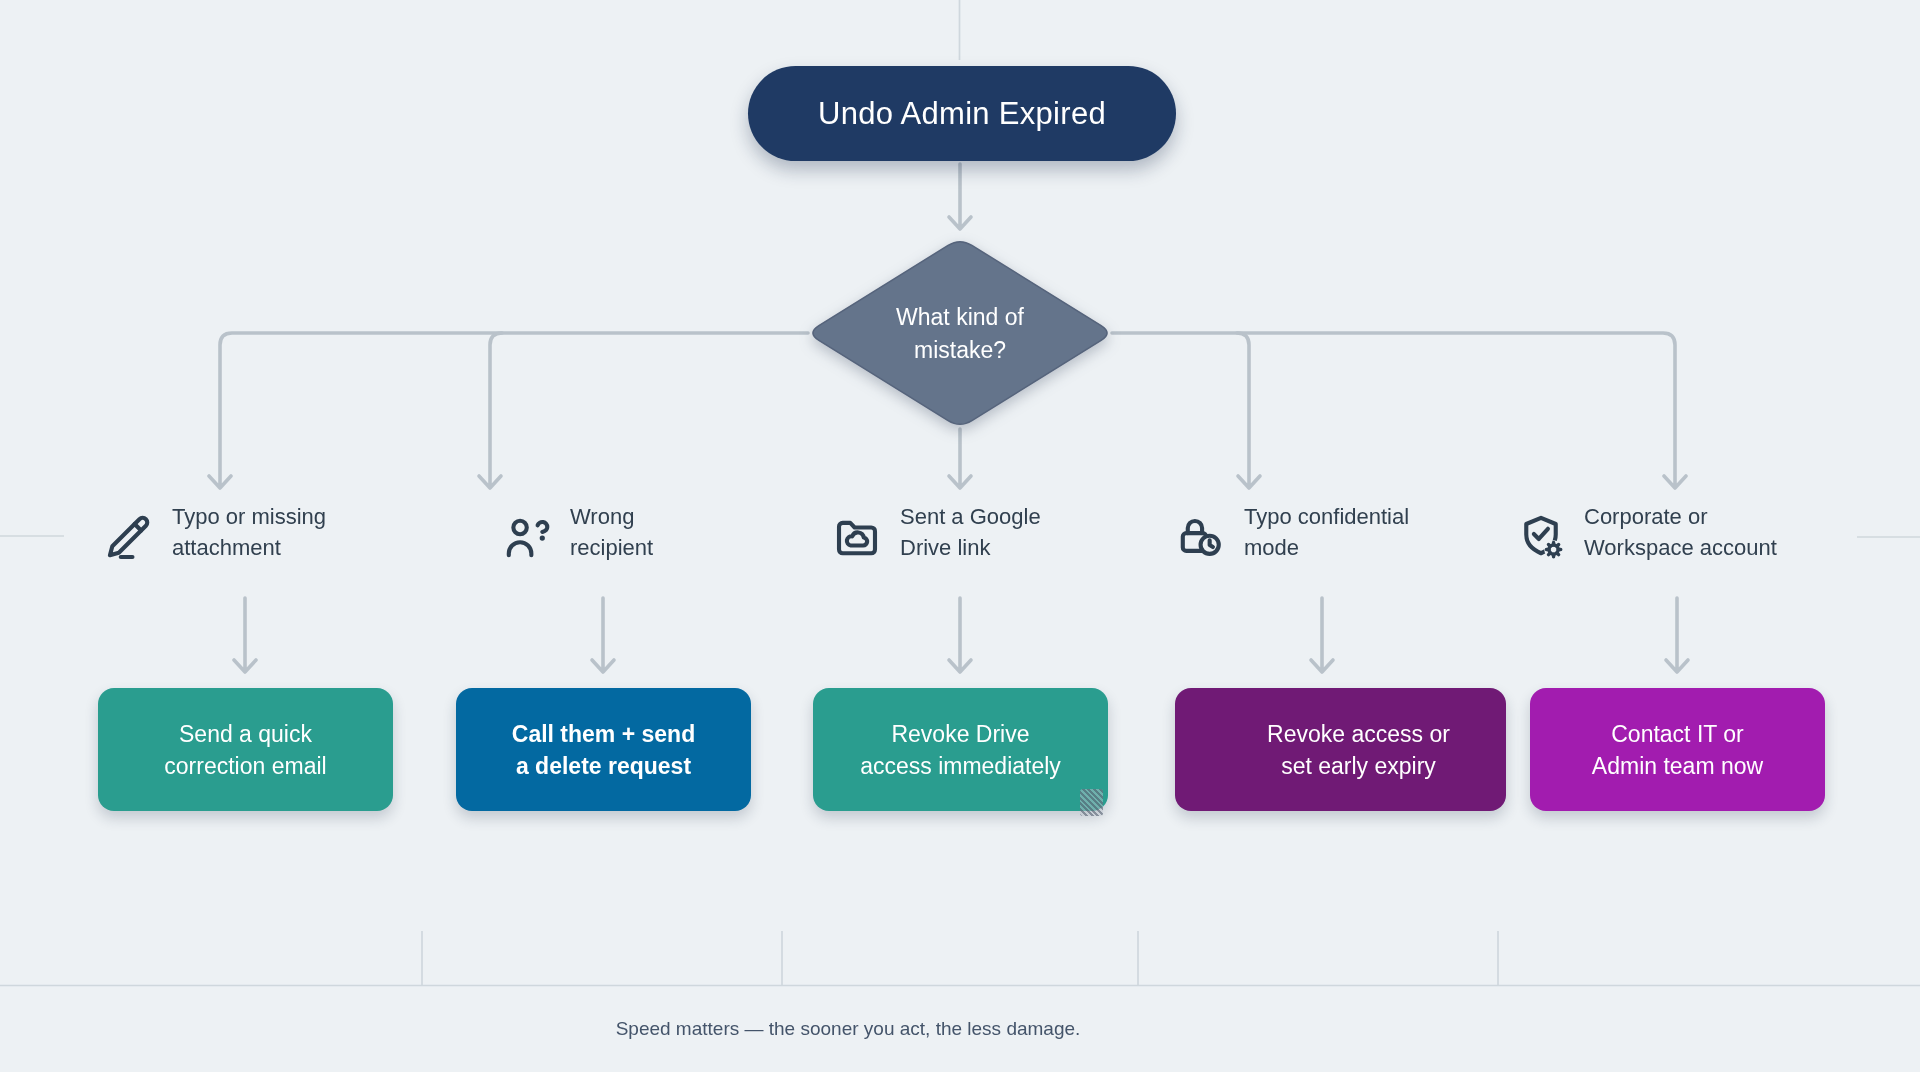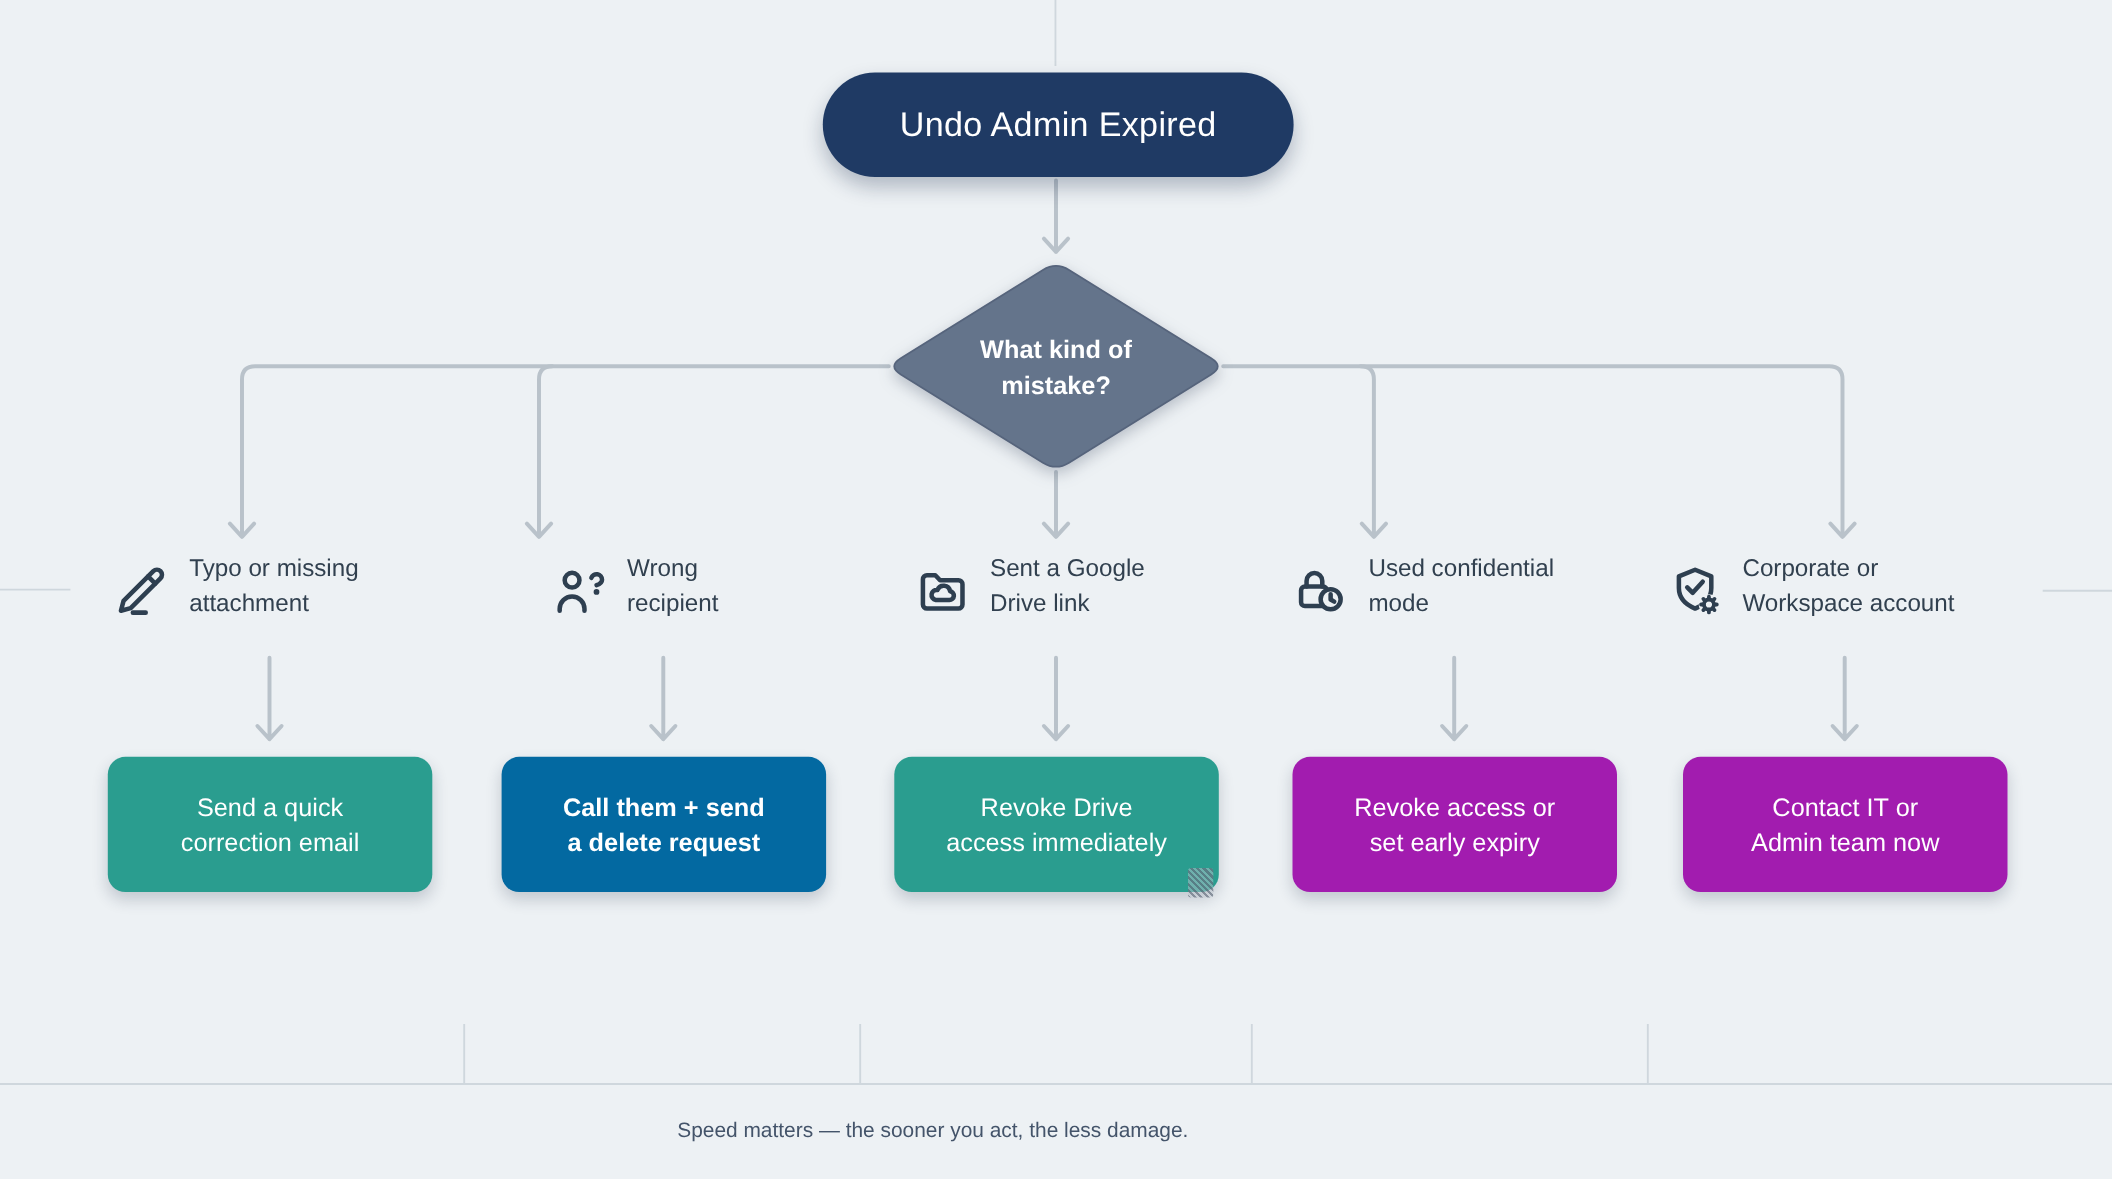--- a/index.html
+++ b/index.html
@@ -11,21 +11,21 @@
   
   .pill{
     position:absolute;left:748px;top:66px;width:428px;height:95px;
     border-radius:48px;display:flex;align-items:center;justify-content:center;
     color:#fff;font-size:31px;font-weight:500;letter-spacing:.3px;
     box-shadow:0 9px 18px rgba(18,35,70,.28);
   }
   
   .diamond-label{
     position:absolute;left:820px;top:301px;width:280px;
-    text-align:center;color:#fff;font-size:23px;line-height:33px;font-weight:700;
+    text-align:center;color:#fff;font-size:23px;line-height:33px;font-weight:400;
     white-space:pre-line;
   }
   
   .branch{position:absolute;display:flex;align-items:flex-end;gap:17px;}
   .branch svg{width:52px;height:52px;color:#2e3f50;flex:none;display:block;}
   .btext{font-size:22px;line-height:31px;color:#31404f;white-space:pre-line;}
   .g1{left:103px;top:501px}
   .g2{left:501px;top:501px}
   .g3{left:831px;top:501px}
   .g4{left:1175px;top:501px}
@@ -127,21 +127,21 @@
 Drive link</span>
 </div>
 
 <div class="branch g4">
   <svg viewBox="0 0 24 24" fill="none" stroke="currentColor" stroke-width="1.9" stroke-linecap="round" stroke-linejoin="round">
     <rect x="3.6" y="10.2" width="10.8" height="8.2" rx="1.6"></rect>
     <path d="M5.9 10.2V7.9a3.3 3.3 0 0 1 6.6 0v2.3"></path>
     <circle cx="16" cy="15.6" r="4.2" fill="#edf1f4"></circle>
     <path d="M16 13.5v2.2l1.5.9"></path>
   </svg>
-  <span class="btext">Used confidential
+  <span class="btext">Typo confidential
 mode</span>
 </div>
 
 <div class="branch g5">
   <svg viewBox="0 0 24 24" fill="none" stroke="currentColor" stroke-width="1.9" stroke-linecap="round" stroke-linejoin="round">
     <path d="M12 3.2 18.8 6v4.9c0 4.2-2.9 7-6.8 8.6-3.9-1.6-6.8-4.4-6.8-8.6V6Z"></path>
     <path d="m8.7 10.6 2.3 2.3 4.2-4.7"></path>
     <circle cx="17.8" cy="17.8" r="4.3" fill="#edf1f4" stroke="none"></circle>
     <g stroke-width="1.6">
       <circle cx="17.8" cy="17.8" r="2.1"></circle>
@@ -152,20 +152,20 @@
   <span class="btext">Corporate or
 Workspace account</span>
 </div>
 
 <div class="action ab1" style="background: rgb(42, 157, 143);">Send a quick
 correction email</div>
 <div class="action ab2" style="background: #0369a1; font-weight: bold;">Call them + send
 a delete request</div>
 <div class="action ab3" style="background: rgb(42, 157, 143);">Revoke Drive
 access immediately</div>
-<div class="action ab4" style="background: #a21caf;">Revoke access or
+<div class="action ab4" style="background: #701a75; padding-left: 36px;">Revoke access or
 set early expiry</div>
 <div class="action ab5" style="background: #a21caf;">Contact IT or
 Admin team now</div>
 
 <div class="artifact"></div>
 
 <div class="caption">Speed matters — the sooner you act, the less damage.</div>
 
 </body></html>

